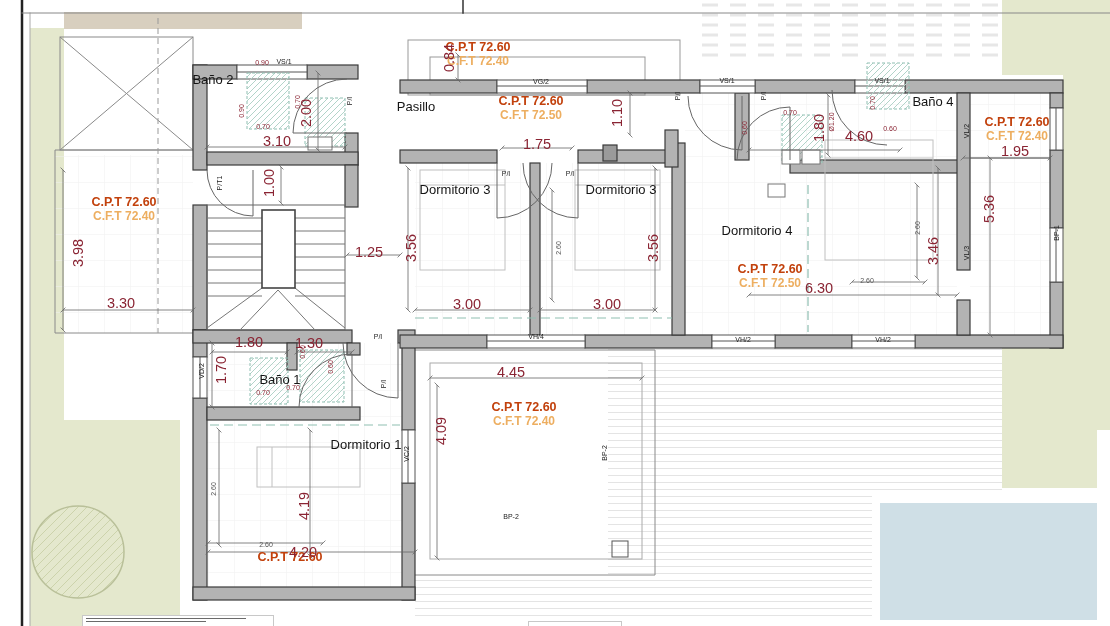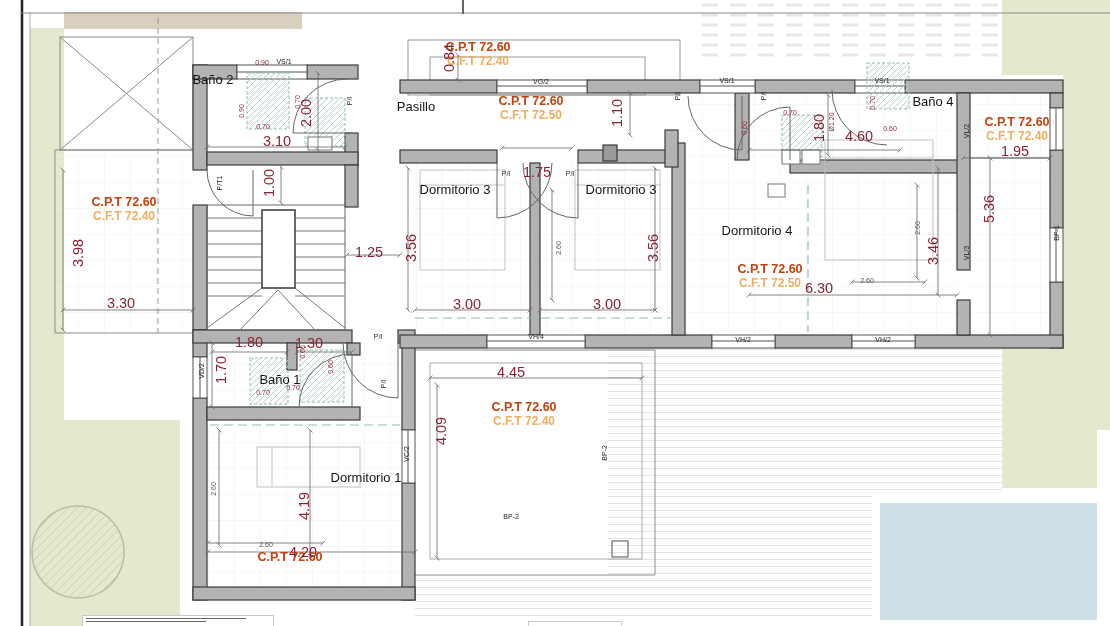--- a/index.html
+++ b/index.html
@@ -280,40 +280,40 @@
 </svg>
 
   <div id="labels">
       <div class="lbl room" style="left: 213px; top: 79px;">Baño 2</div>
       <div class="lbl room" style="left: 416px; top: 106px;">Pasillo</div>
       <div class="lbl room" style="left: 455px; top: 189px;">Dormitorio 3</div>
       <div class="lbl room" style="left: 621px; top: 189px;">Dormitorio 3</div>
       <div class="lbl room" style="left: 757px; top: 230px;">Dormitorio 4</div>
       <div class="lbl room" style="left: 933px; top: 101px;">Baño 4</div>
       <div class="lbl room" style="left: 280px; top: 379px;">Baño 1</div>
-      <div class="lbl room" style="left: 362px; top: 477px; padding-left: 8px;">Dormitorio 1</div>
+      <div class="lbl room" style="left: 362px; top: 444px; padding-left: 8px;">Dormitorio 1</div>
       <div class="lbl cpt" style="left: 478px; top: 47px;">C.P.T 72.60</div>
       <div class="lbl cft" style="left: 478px; top: 61px;">C.F.T 72.40</div>
       <div class="lbl cpt" style="left: 531px; top: 101px;">C.P.T 72.60</div>
       <div class="lbl cft" style="left: 531px; top: 115px;">C.F.T 72.50</div>
       <div class="lbl cpt" style="left: 124px; top: 202px;">C.P.T 72.60</div>
       <div class="lbl cft" style="left: 124px; top: 216px;">C.F.T 72.40</div>
       <div class="lbl cpt" style="left: 770px; top: 269px;">C.P.T 72.60</div>
       <div class="lbl cft" style="left: 770px; top: 283px;">C.F.T 72.50</div>
       <div class="lbl cpt" style="left: 1017px; top: 122px;">C.P.T 72.60</div>
       <div class="lbl cft" style="left: 1017px; top: 136px;">C.F.T 72.40</div>
       <div class="lbl cpt" style="left: 524px; top: 407px;">C.P.T 72.60</div>
       <div class="lbl cft" style="left: 524px; top: 421px;">C.F.T 72.40</div>
       <div class="lbl cpt" style="left: 290px; top: 557px;">C.P.T 72.60</div>
       <div class="lbl dim" style="left: 277px; top: 141px;">3.10</div>
       <div class="lbl dim rot" style="left: 306px; top: 113px;">2.00</div>
       <div class="lbl dim rot" style="left: 269px; top: 183px;">1.00</div>
       <div class="lbl dim rot" style="left: 449px; top: 58px;">0.84</div>
       <div class="lbl dim rot" style="left: 617px; top: 113px;">1.10</div>
-      <div class="lbl dim" style="left: 537px; top: 144px; margin-top: 28px;">1.75</div>
+      <div class="lbl dim" style="left: 537px; top: 144px;">1.75</div>
       <div class="lbl dim rot" style="left: 411px; top: 248px;">3.56</div>
       <div class="lbl dim rot" style="left: 653px; top: 248px;">3.56</div>
       <div class="lbl dim" style="left: 467px; top: 304px;">3.00</div>
       <div class="lbl dim" style="left: 607px; top: 304px;">3.00</div>
       <div class="lbl dim" style="left: 369px; top: 252px;">1.25</div>
       <div class="lbl dim rot" style="left: 78px; top: 253px;">3.98</div>
       <div class="lbl dim" style="left: 121px; top: 303px;">3.30</div>
       <div class="lbl dim rot" style="left: 819px; top: 128px;">1.80</div>
       <div class="lbl dim" style="left: 859px; top: 136px;">4.60</div>
       <div class="lbl dim" style="left: 819px; top: 288px;">6.30</div>

